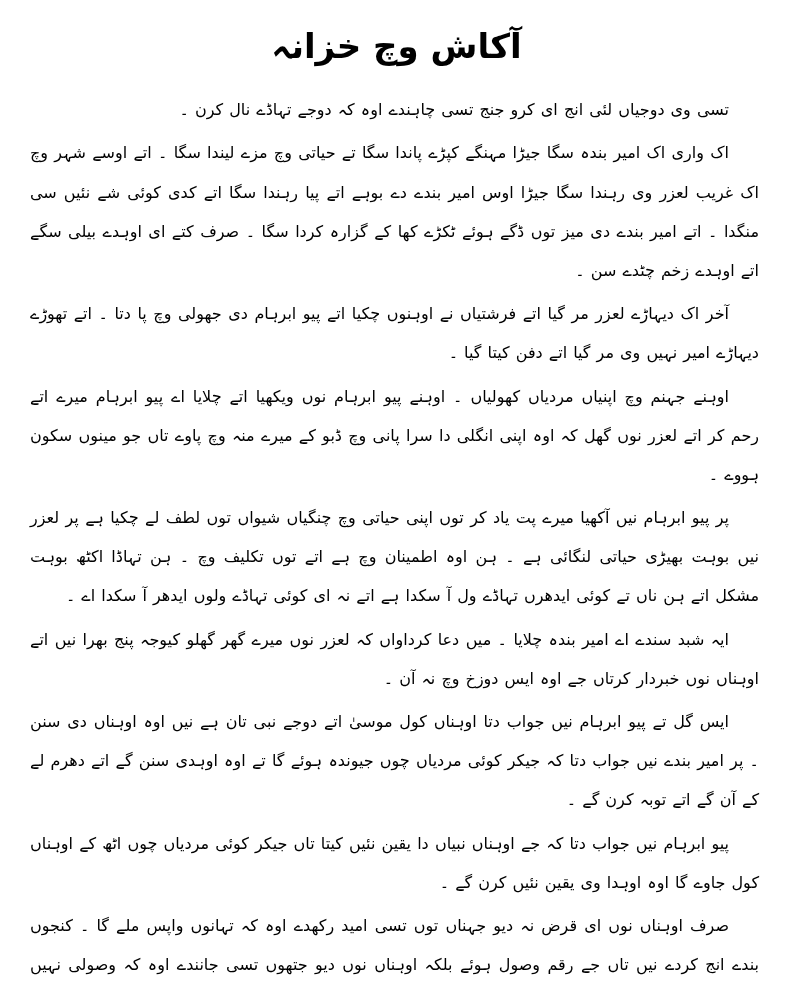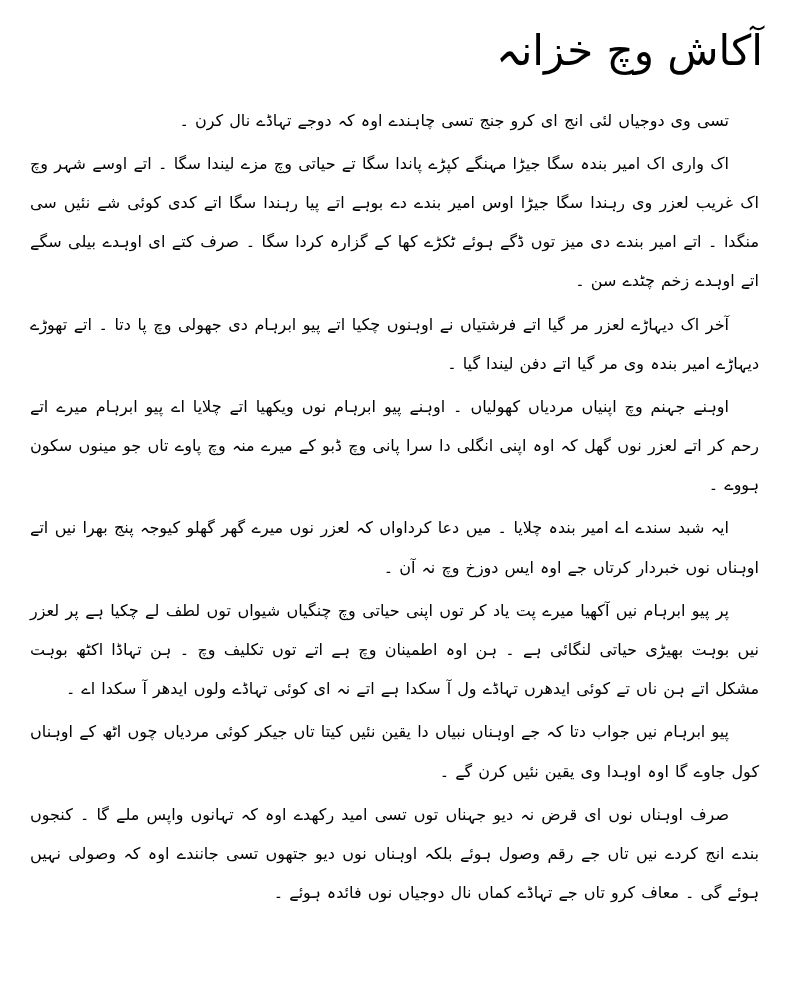--- a/index.html
+++ b/index.html
@@ -16,23 +16,23 @@
   }
   .page {
     width: 793px;
     min-height: 990px;
     box-sizing: border-box;
     padding: 18px 30px 20px 30px;
     background: #ffffff;
     direction: rtl;
   }
   .doc-title {
-    text-align: right;
-    font-size: 42px;
-    font-weight: normal;
+    text-align: center;
+    font-size: 34px;
+    font-weight: bold;
     margin: 6px 0 22px 0;
     letter-spacing: 1px;
     line-height: 1.3;
   }
   .doc-body p {
     direction: rtl;
     text-align: justify;
     text-justify: inter-word;
     font-size: 16px;
     line-height: 2.45;
@@ -47,22 +47,23 @@
 </head>
 <body>
 
 <div class="page">
 
   <h1 class="doc-title">آکاش وچ خزانہ</h1>
 
   <div class="doc-body">
     <p>تسی وی دوجیاں لئی انج ای کرو جنج تسی چاہندے اوہ کہ دوجے تہاڈے نال کرن ۔</p>
     <p>اک واری اک امیر بندہ سگا جیڑا مہنگے کپڑے پاندا سگا تے حیاتی وچ مزے لیندا سگا ۔ اتے اوسے شہر وچ اک غریب لعزر وی رہندا سگا جیڑا اوس امیر بندے دے بوہے اتے پیا رہندا سگا اتے کدی کوئی شے نئیں سی منگدا ۔ اتے امیر بندے دی میز توں ڈگے ہوئے ٹکڑے کھا کے گزارہ کردا سگا ۔ صرف کتے ای اوہدے بیلی سگے اتے اوہدے زخم چٹدے سن ۔</p>
-    <p>آخر اک دیہاڑے لعزر مر گیا اتے فرشتیاں نے اوہنوں چکیا اتے پیو ابرہام دی جھولی وچ پا دتا ۔ اتے تھوڑے دیہاڑے امیر بندہ وی مر گیا اتے دفن لیندا گیا ۔</p>
+    <p>آخر اک دیہاڑے لعزر مر گیا اتے فرشتیاں نے اوہنوں چکیا اتے پیو ابرہام دی جھولی وچ پا دتا ۔ اتے تھوڑے دیہاڑے امیر نہیں وی مر گیا اتے دفن کیتا گیا ۔</p>
     <p>اوہنے جہنم وچ اپنیاں مردیاں کھولیاں ۔ اوہنے پیو ابرہام نوں ویکھیا اتے چلایا اے پیو ابرہام میرے اتے رحم کر اتے لعزر نوں گھل کہ اوہ اپنی انگلی دا سرا پانی وچ ڈبو کے میرے منہ وچ پاوے تاں جو مینوں سکون ہووے ۔</p>
+    <p>پر پیو ابرہام نیں آکھیا میرے پت یاد کر توں اپنی حیاتی وچ چنگیاں شیواں توں لطف لے چکیا ہے پر لعزر نیں بوہت بھیڑی حیاتی لنگائی ہے ۔ ہن اوہ اطمینان وچ ہے اتے توں تکلیف وچ ۔ ہن تہاڈا اکٹھ بوہت مشکل اتے ہن ناں تے کوئی ایدھرں تہاڈے ول آ سکدا ہے اتے نہ ای کوئی تہاڈے ولوں ایدھر آ سکدا اے ۔</p>
     <p>ایہ شبد سندے اے امیر بندہ چلایا ۔ میں دعا کرداواں کہ لعزر نوں میرے گھر گھلو کیوجہ پنج بھرا نیں اتے اوہناں نوں خبردار کرتاں جے اوہ ایس دوزخ وچ نہ آن ۔</p>
-    <p>پر پیو ابرہام نیں آکھیا میرے پت یاد کر توں اپنی حیاتی وچ چنگیاں شیواں توں لطف لے چکیا ہے پر لعزر نیں بوہت بھیڑی حیاتی لنگائی ہے ۔ ہن اوہ اطمینان وچ ہے اتے توں تکلیف وچ ۔ ہن تہاڈا اکٹھ بوہت مشکل اتے ہن ناں تے کوئی ایدھرں تہاڈے ول آ سکدا ہے اتے نہ ای کوئی تہاڈے ولوں ایدھر آ سکدا اے ۔</p>
+    <p>ایس گل تے پیو ابرہام نیں جواب دتا اوہناں کول موسیٰ اتے دوجے نبی تان ہے نیں اوہ اوہناں دی سنن ۔ پر امیر بندے نیں جواب دتا کہ جیکر کوئی مردیاں چوں جیوندہ ہوئے گا تے اوہ اوہدی سنن گے اتے دھرم لے کے آن گے اتے توبہ کرن گے ۔</p>
     <p>پیو ابرہام نیں جواب دتا کہ جے اوہناں نبیاں دا یقین نئیں کیتا تاں جیکر کوئی مردیاں چوں اٹھ کے اوہناں کول جاوے گا اوہ اوہدا وی یقین نئیں کرن گے ۔</p>
     <p>صرف اوہناں نوں ای قرض نہ دیو جہناں توں تسی امید رکھدے اوہ کہ تہانوں واپس ملے گا ۔ کنجوں بندے انج کردے نیں تاں جے رقم وصول ہوئے بلکہ اوہناں نوں دیو جتھوں تسی جانندے اوہ کہ وصولی نہیں ہوئے گی ۔ معاف کرو تاں جے تہاڈے کماں نال دوجیاں نوں فائدہ ہوئے ۔</p>
 
   </div>
 
 </div>
 
 </body></html>

